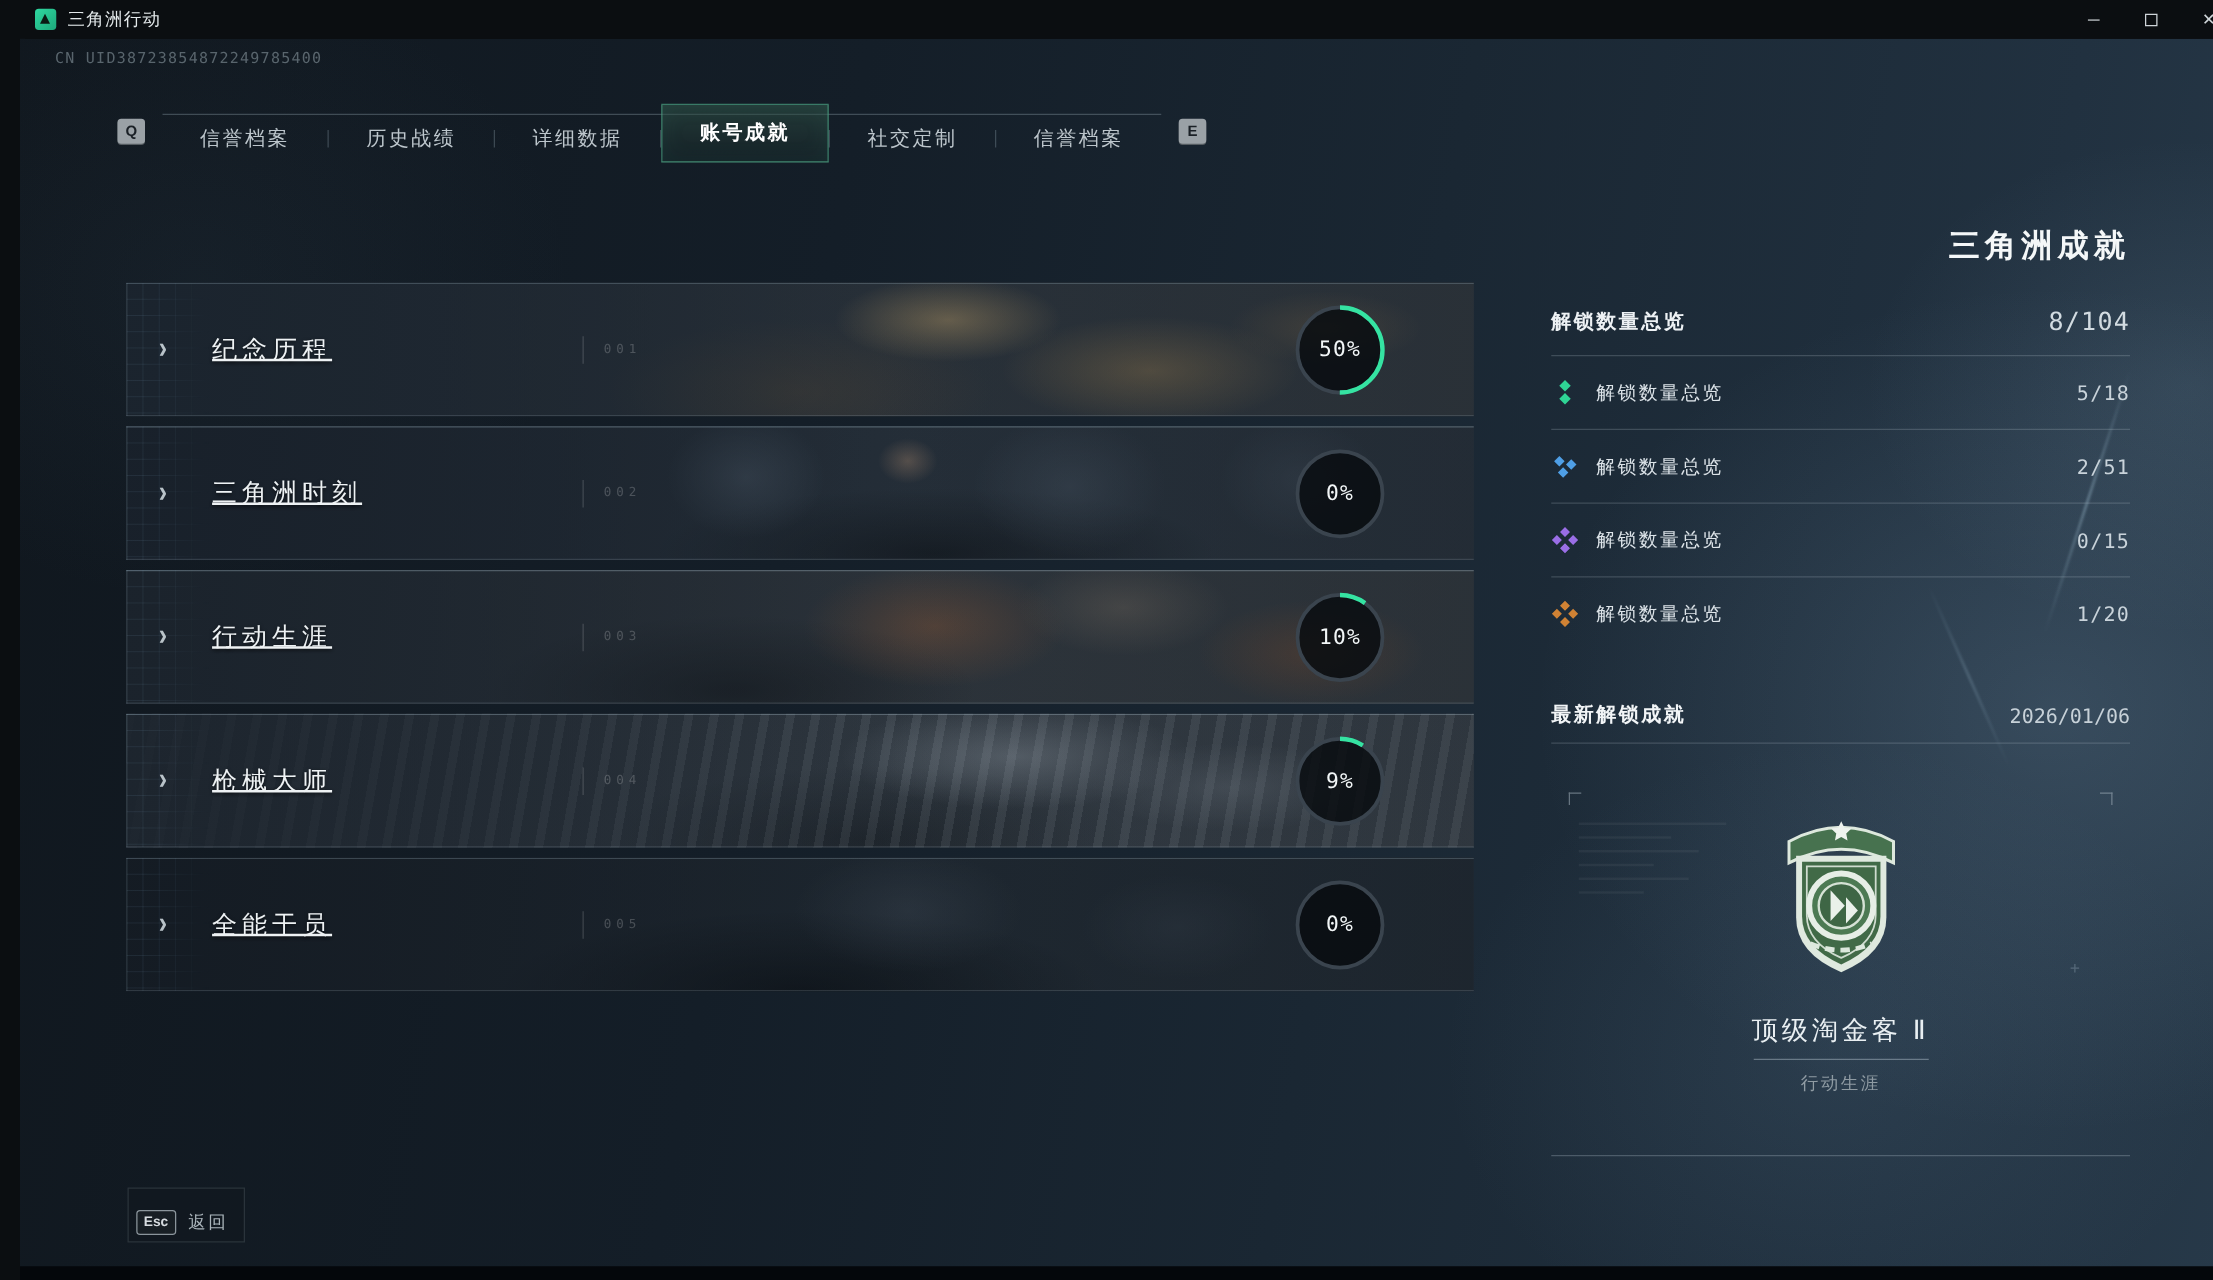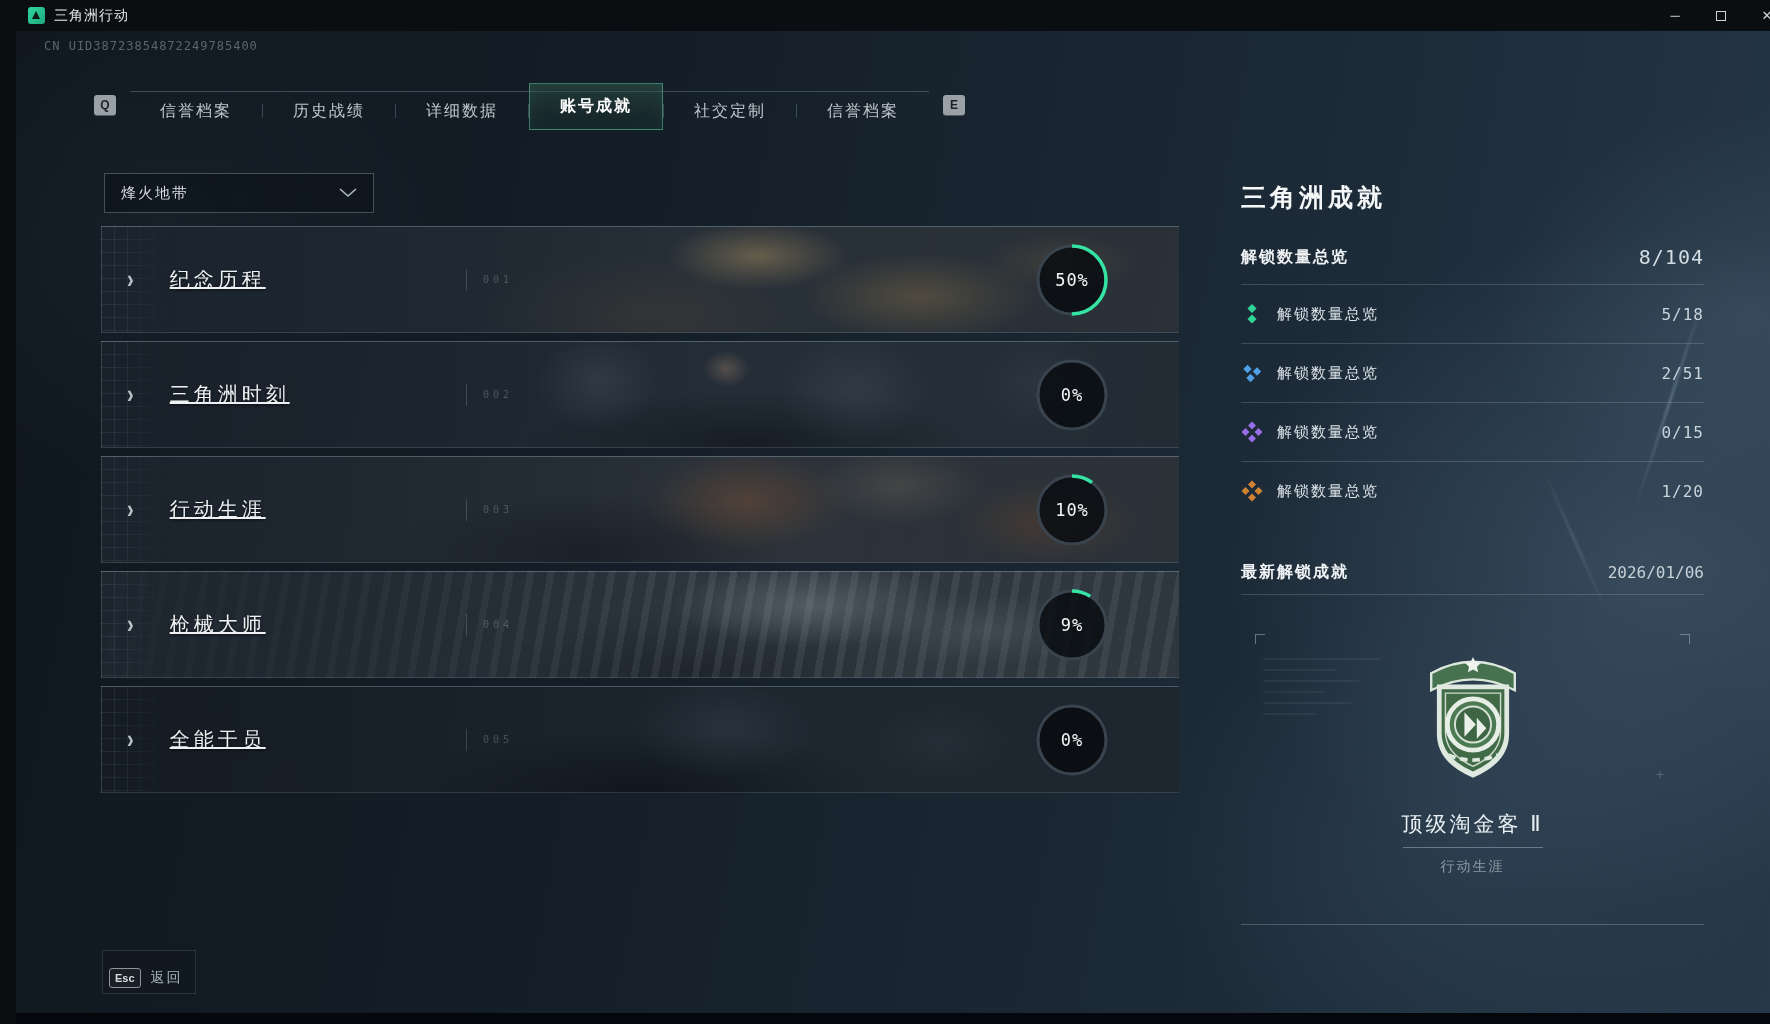--- a/index.html
+++ b/index.html
@@ -120,21 +120,21 @@
     font-family:"DejaVu Sans Mono","Liberation Mono",monospace; }
   .ring-wrap { position:absolute; left:934px; top:50%; transform:translateY(-50%);
     width:74px; height:74px; }
   .ring-wrap svg { position:absolute; left:0; top:0; }
   .ring-label { position:absolute; left:0; top:0; width:74px; height:74px;
     display:flex; align-items:center; justify-content:center; color:#f2f6f7; font-size:17px;
     letter-spacing:1px; font-family:"DejaVu Sans Mono","Liberation Mono",monospace; }
 
   
   .panel { position:absolute; left:1225px; top:129px; width:463px; }
-  .panel-title { text-align:left; color:#f4f7f8; font-size:25px; font-weight:bold;
+  .panel-title { text-align:right; color:#f4f7f8; font-size:25px; font-weight:bold;
     letter-spacing:4px; margin-top:22px; line-height:30px; }
   .total-row { margin-top:30px; height:30px; display:flex; align-items:center; }
   .total-label { color:#edf1f4; font-size:16px; font-weight:bold; letter-spacing:2px; }
   .total-value { margin-left:auto; color:#d2dbe1; font-size:20px; letter-spacing:1px;
     font-family:"DejaVu Sans Mono","Liberation Mono",monospace; }
   .divider { height:1px; background:rgba(190,206,216,0.22); }
   .total-divider { margin-top:12px; }
   .tier-row { height:58px; display:flex; align-items:center; }
   .tier-icon { width:22px; height:22px; margin-right:14px; flex:0 0 auto; }
   .tier-label { color:#dde4e9; font-size:15px; letter-spacing:2px; }
@@ -203,28 +203,20 @@
         <div class="tab-sep"></div>
         <div class="tab active">账号成就</div>
         <div class="tab-sep"></div>
         <div class="tab">社交定制</div>
         <div class="tab-sep"></div>
         <div class="tab">信誉档案</div>
       </div>
     <div class="key-badge">E</div>
   </div>
 
-  <div class="filter">
-    <span class="filter-value">烽火地带</span>
-    <span class="filter-chevron">
-      <svg width="18" height="10" viewBox="0 0 18 10">
-          <polyline points="1,1 9,8 17,1" fill="none" stroke="#aeb8bf" stroke-width="1.6"></polyline>
-        </svg>
-    </span>
-  </div>
 
   <div class="rows">
       <div class="cat-row photo-1">
         <span class="row-chevron">›</span>
         <span class="row-title">纪念历程</span>
         <div class="row-meta">
           <span class="meta-line"></span>
           <span class="row-index">001</span>
         </div>
         <div class="ring-wrap">

